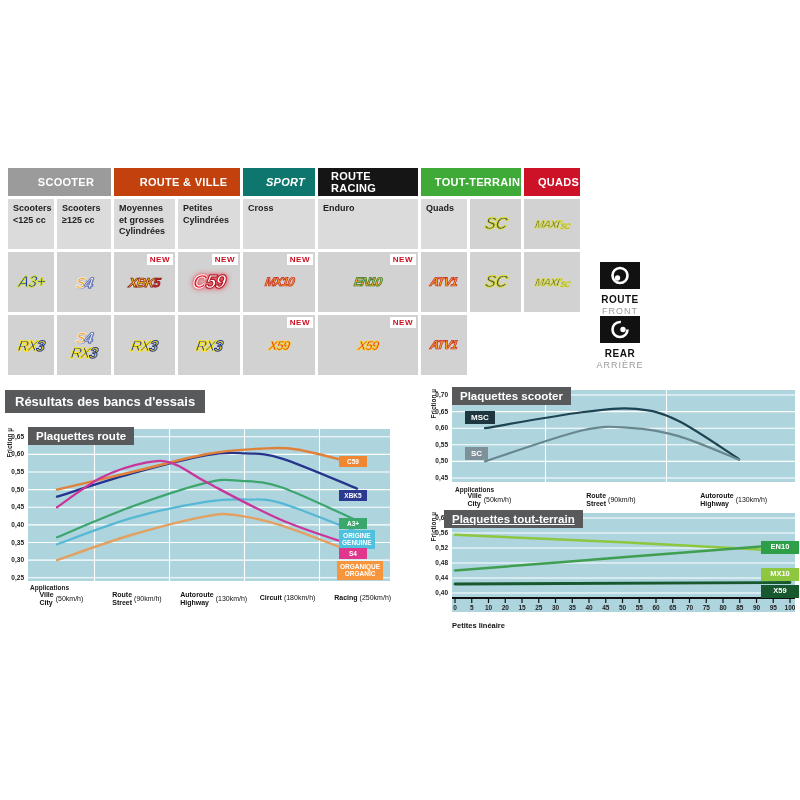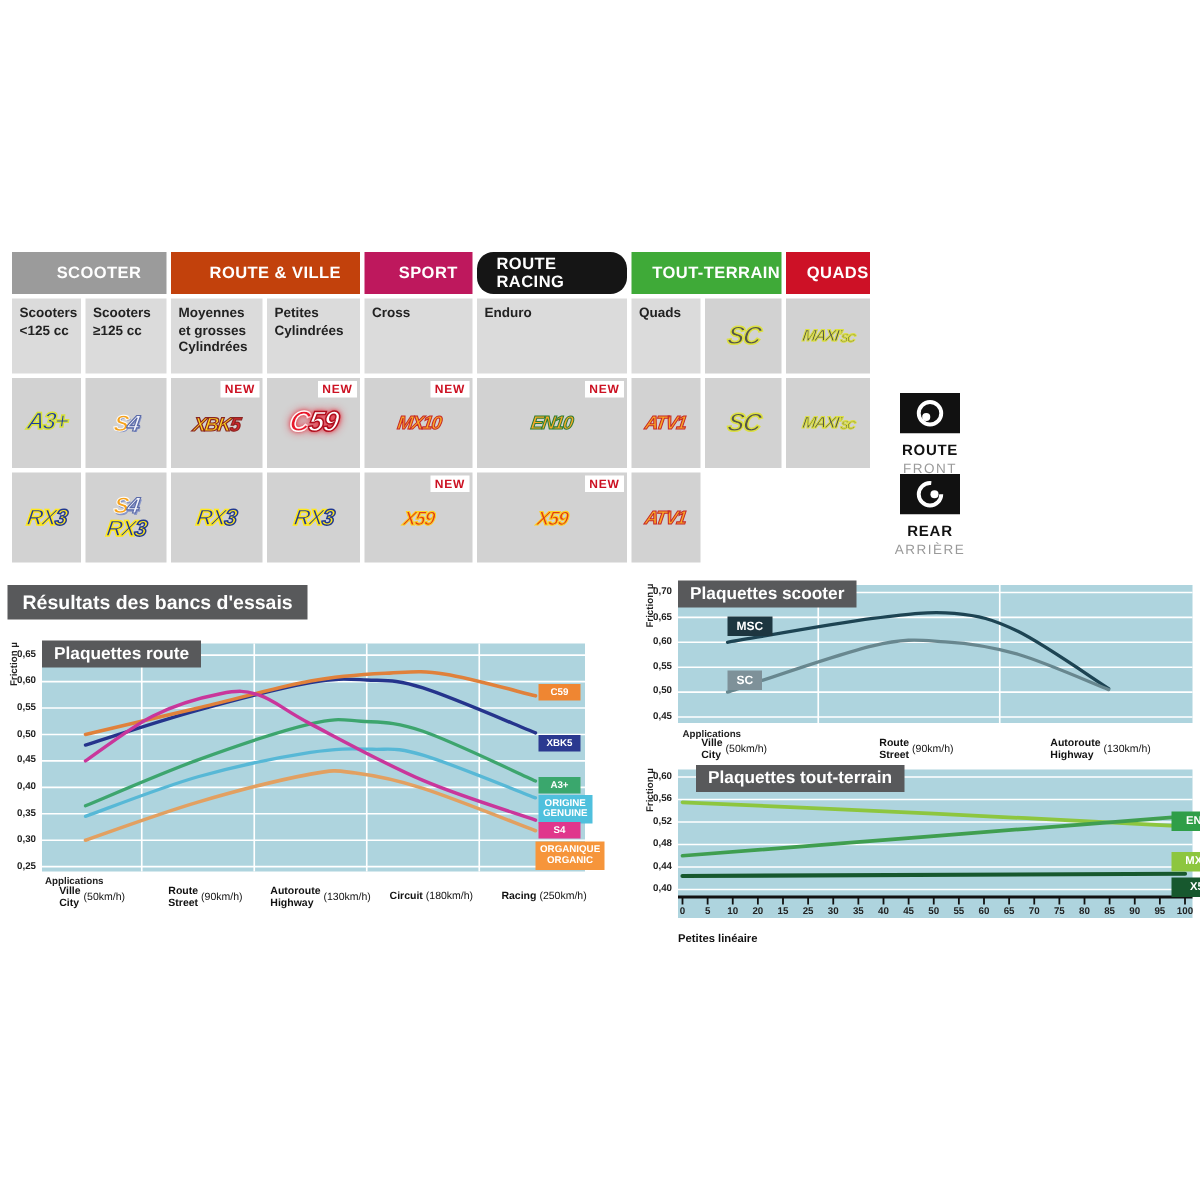--- a/index.html
+++ b/index.html
@@ -5,21 +5,21 @@
   html,body{margin:0;padding:0;}
   body{font-family:"Liberation Sans",sans-serif;background:#fff;}
   .page{position:relative;width:800px;height:800px;background:#fff;overflow:hidden;}
 
   
   .ptable{position:absolute;left:8px;top:168px;display:grid;
     grid-template-columns:46px 54px 61px 62px 72px 100px 46px 51px 56px;
     grid-template-rows:28px 50px 60px 60px;gap:3px;}
   .gh{color:#fff;font-weight:bold;font-size:11px;display:flex;align-items:center;justify-content:center;letter-spacing:.3px;padding-left:13px;}
   .gh1{grid-column:1/3;} .gh2{grid-column:3/5;} .gh3{grid-column:5/6;}
-  .gh4{grid-column:6/7;border-radius:11px;} .gh5{grid-column:7/9;text-align:center;} .gh6{grid-column:9/10;}
+  .gh4{grid-column:6/7;} .gh5{grid-column:7/9;text-align:center;} .gh6{grid-column:9/10;}
   .sub{background:#dbdbdb;font-size:9px;font-weight:bold;color:#222;padding:4px 3px 0 5px;white-space:pre-line;line-height:1.3;}
   .pcell{background:#d2d2d2;position:relative;display:flex;align-items:center;justify-content:center;}
   .pcell.stack{flex-direction:column;line-height:1;}
   .new{position:absolute;top:2px;right:2px;background:#fff;color:#cc1122;font-size:8px;font-weight:bold;padding:1px 3px;letter-spacing:.5px;}
 
   .logo{font-style:italic;font-weight:900;display:inline-block;transform:skewX(-8deg);letter-spacing:-1px;white-space:nowrap;}
   .l-sc{font-size:17px;color:#54554a;-webkit-text-stroke:1px #dde141;}
   .l-maxi{font-size:11px;color:#54554a;-webkit-text-stroke:.7px #dde141;}
   .l-maxi .subsc{font-size:8px;vertical-align:-1px;}
   .l-a3{font-size:16px;color:#1c3ba2;-webkit-text-stroke:1px #d8e23c;}
@@ -54,35 +54,35 @@
   .chart svg{position:absolute;left:0;top:0;}
   .ctitle{position:absolute;background:#58595b;color:#fff;font-size:11.5px;font-weight:bold;padding:3px 8px;z-index:3;}
   .ylab{position:absolute;left:2px;top:4px;font-size:6.5px;font-weight:bold;color:#222;
     writing-mode:vertical-rl;transform:rotate(180deg);z-index:2;}
   .ytick{position:absolute;left:0;text-align:right;font-size:6.5px;font-weight:bold;color:#222;z-index:2;}
   .xtick{position:absolute;transform:translateX(-50%);font-size:6.5px;font-weight:bold;color:#222;z-index:2;}
   .apps{position:absolute;font-size:6.5px;font-weight:bold;color:#222;}
   .catlab{position:absolute;transform:translateX(-40%);display:flex;align-items:center;gap:2px;font-size:7px;color:#111;white-space:nowrap;}
   .catlab .stackfr{font-weight:bold;line-height:1.1;}
   .catlab .speed{font-size:7px;}
-  .badge{position:absolute;color:#fff;font-weight:bold;text-align:center;z-index:3;line-height:1.15;margin-left:20px;}
+  .badge{position:absolute;color:#fff;font-weight:bold;text-align:center;z-index:3;line-height:1.15;}
   .lg{font-size:6.5px;padding:2px 3px;min-width:22px;}
   .bset1{font-size:8px;padding:2px 6px;}
   .bset2{font-size:7.5px;padding:2px 0;width:38px;}
   .axlab{position:absolute;font-size:7.5px;font-weight:bold;color:#111;}
 </style>
 </head>
 <body>
 
 <div class="page">
 
   <div class="ptable">
     <div class="gh gh1" style="background: rgb(155, 155, 155);">SCOOTER</div>
     <div class="gh gh2" style="background: #c2410c;">ROUTE &amp; VILLE</div>
-    <div class="gh gh3" style="background: #be185d;">SPORT</div>
+    <div class="gh gh3" style="background: #0f766e; font-style: italic;">SPORT</div>
     <div class="gh gh4" style="background: rgb(21, 21, 21);">ROUTE RACING</div>
     <div class="gh gh5" style="background: rgb(63, 170, 56);">TOUT-TERRAIN</div>
     <div class="gh gh6" style="background: rgb(205, 17, 38);">QUADS</div>
 
     <div class="sub">Scooters
 &lt;125 cc</div>
     <div class="sub">Scooters
 ≥125 cc</div>
     <div class="sub">Moyennes
 et grosses
@@ -308,21 +308,21 @@
         <line x1="278.25" y1="90" x2="278.25" y2="95" stroke="#111" stroke-width="1.2"></line>
         <line x1="295" y1="90" x2="295" y2="95" stroke="#111" stroke-width="1.2"></line>
         <line x1="311.75" y1="90" x2="311.75" y2="95" stroke="#111" stroke-width="1.2"></line>
         <line x1="328.5" y1="90" x2="328.5" y2="95" stroke="#111" stroke-width="1.2"></line>
         <line x1="345.25" y1="90" x2="345.25" y2="95" stroke="#111" stroke-width="1.2"></line>
         <line x1="362" y1="90" x2="362" y2="95" stroke="#111" stroke-width="1.2"></line>
         <path d="M 27 26.865916549460827 C 54.91666666666667 28.116111892483175 138.66666666666666 31.679168620096867 194.5 34.367088607594916 C 250.33333333333334 37.055008595092964 334.0833333333333 41.555711829973426 362 42.993436474449126" fill="none" stroke="#8dc63f" stroke-width="2.5" stroke-linecap="round"></path>
         <path d="M 27 62.49648382559775 C 54.91666666666667 60.30864197530864 138.66666666666666 53.74511642444132 194.5 49.3694327238631 C 250.33333333333334 44.99374902328488 334.0833333333333 38.43022347241755 362 36.24238162212844" fill="none" stroke="#3f9e50" stroke-width="2.5" stroke-linecap="round"></path>
         <path d="M27 75.9985935302391 L 362 74.4983591186123" fill="none" stroke="#17582e" stroke-width="2.8" stroke-linecap="round"></path>
       </svg>
-    <div class="ctitle" style="left:36px;top:2px;">Plaquettes tout-terrain</div>
+    <div class="ctitle" style="left:16px;top:2px;text-decoration:underline;">Plaquettes tout-terrain</div>
     <div class="ylab">Friction µ</div>
     <div class="axlab" style="left:24px;top:113px;">Petites linéaire</div>
     <div class="badge bset2" style="left: 333px; top: 33px; background: rgb(47, 158, 72);">EN10</div>
     <div class="badge bset2" style="left: 333px; top: 60px; background: rgb(141, 198, 63);">MX10</div>
     <div class="badge bset2" style="left: 333px; top: 77px; background: rgb(23, 88, 46);">X59</div>
   <span class="xtick" style="left: 27px; top: 96px;">0</span>
       <span class="xtick" style="left: 43.75px; top: 96px;">5</span>
       <span class="xtick" style="left: 60.5px; top: 96px;">10</span>
       <span class="xtick" style="left: 77.25px; top: 96px;">20</span>
       <span class="xtick" style="left: 94px; top: 96px;">15</span>

